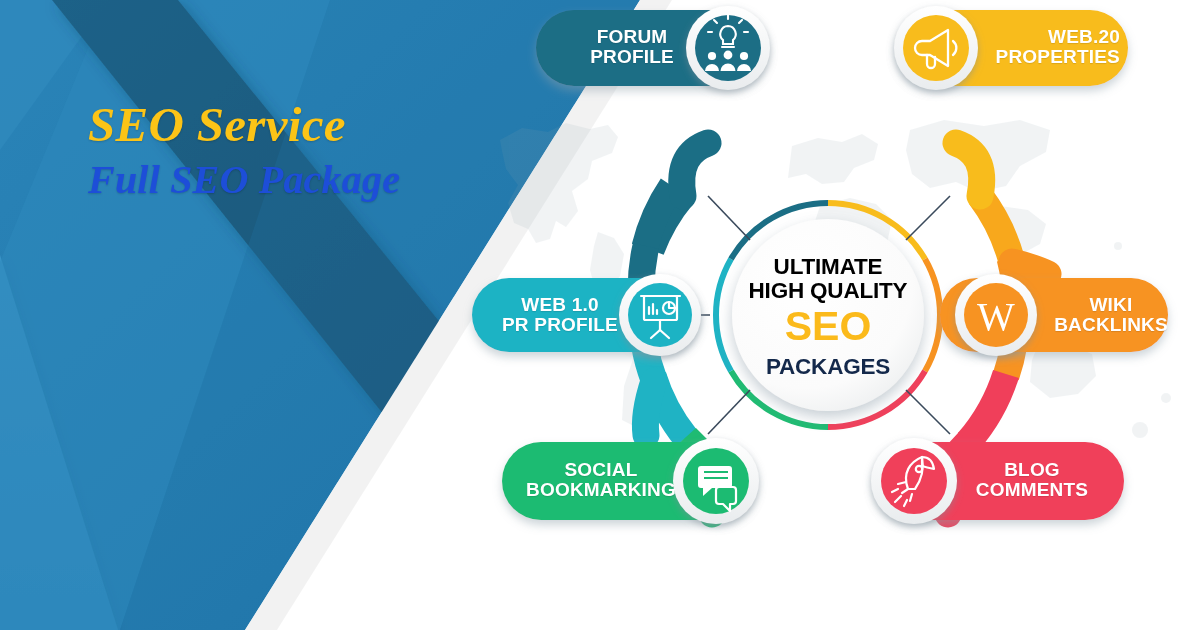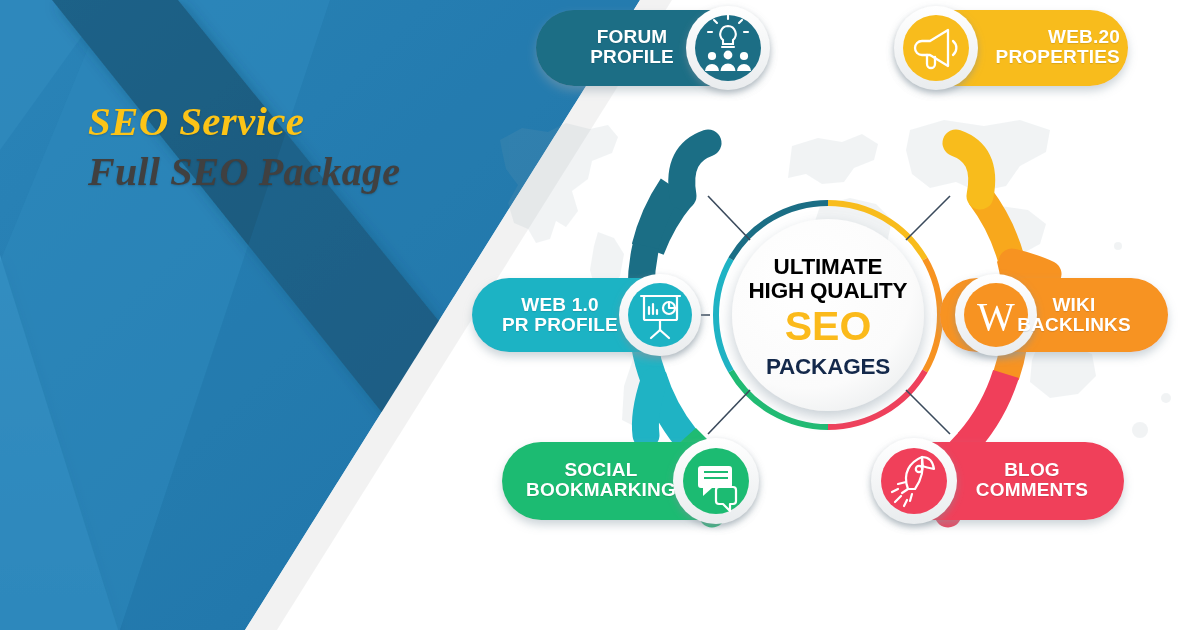--- a/index.html
+++ b/index.html
@@ -11,31 +11,31 @@
 
   
   .bg-layer { position:absolute; inset:0; }
   .bg-svg   { position:absolute; left:0; top:0; width:1200px; height:630px; }
 
   
   .title-block { position:absolute; left:88px; top:100px; width:380px; z-index:40; }
   .title-main {
     font-family:"Liberation Serif", serif;
     font-weight:700; font-style:italic;
-    font-size:41px; line-height:1.04;
+    font-size:49px; line-height:1.04;
     letter-spacing:0.3px;
     color:#FCC417;
     text-shadow:0 1px 2px rgba(0,0,0,.18);
   }
   .title-sub {
     font-family:"Liberation Serif", serif;
     font-weight:700; font-style:italic;
     font-size:40px; line-height:1.15;
     letter-spacing:0.2px;
-    color:#404040;
+    color:#1d4ed8;
     margin-top:6px;
     text-shadow:0 1px 2px rgba(0,0,0,.18);
   }
 
   
   .diagram { position:absolute; left:440px; top:0; width:760px; height:630px; z-index:30; }
   .diagram-svg { position:absolute; left:0; top:0; width:760px; height:630px; }
 
   
   .pill-label {
@@ -309,21 +309,21 @@
 
     <div class="pill-label" style="left:112px; top:27px; width:160px;">FORUM
 PROFILE</div>
 
     <div class="pill-label" style="left:520px; top:27px; width:160px;text-align:right;">WEB.20
 PROPERTIES</div>
 
     <div class="pill-label" style="left:44px; top:295px; width:152px;">WEB 1.0
 PR PROFILE</div>
 
-    <div class="pill-label" style="left:560px; top:295px; width:148px;">WIKI
+    <div class="pill-label" style="left:597px; top:295px; width:148px;">WIKI
 BACKLINKS</div>
 
     <div class="pill-label" style="left:72px; top:460px; width:178px;">SOCIAL
 BOOKMARKING</div>
 
     <div class="pill-label" style="left:510px; top:460px; width:164px;">BLOG
 COMMENTS</div>
 
     <div class="hub-text" style="left:283px; top:255px;">
       <div class="hub-l1">ULTIMATE</div>

